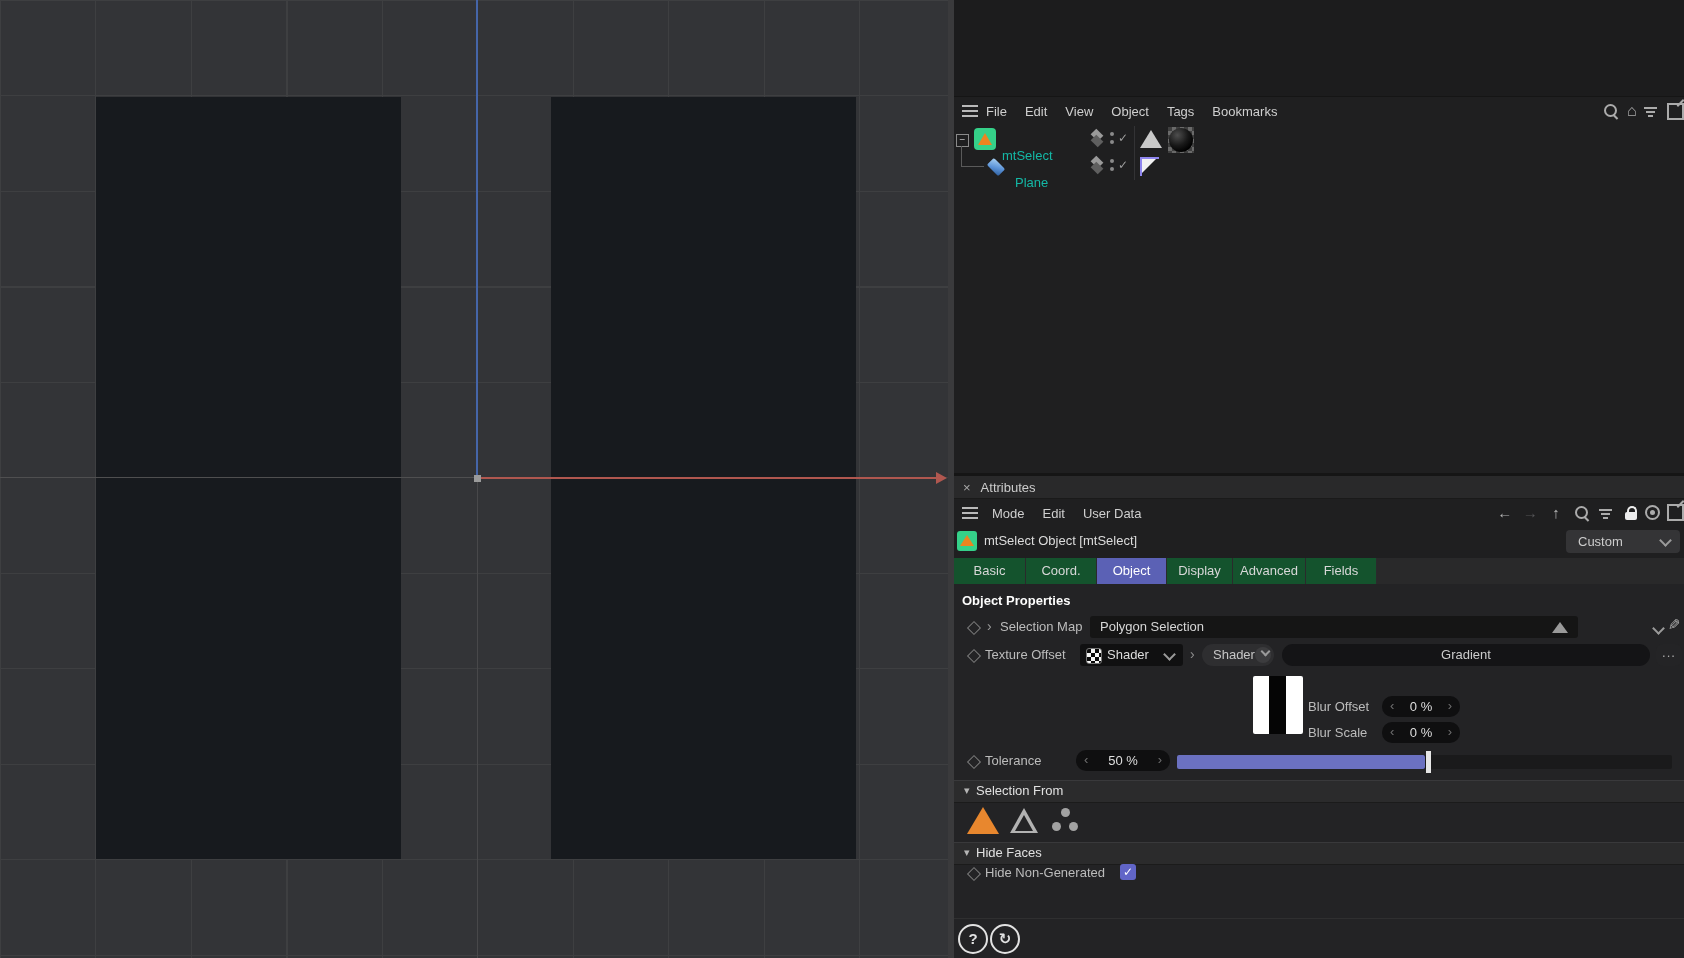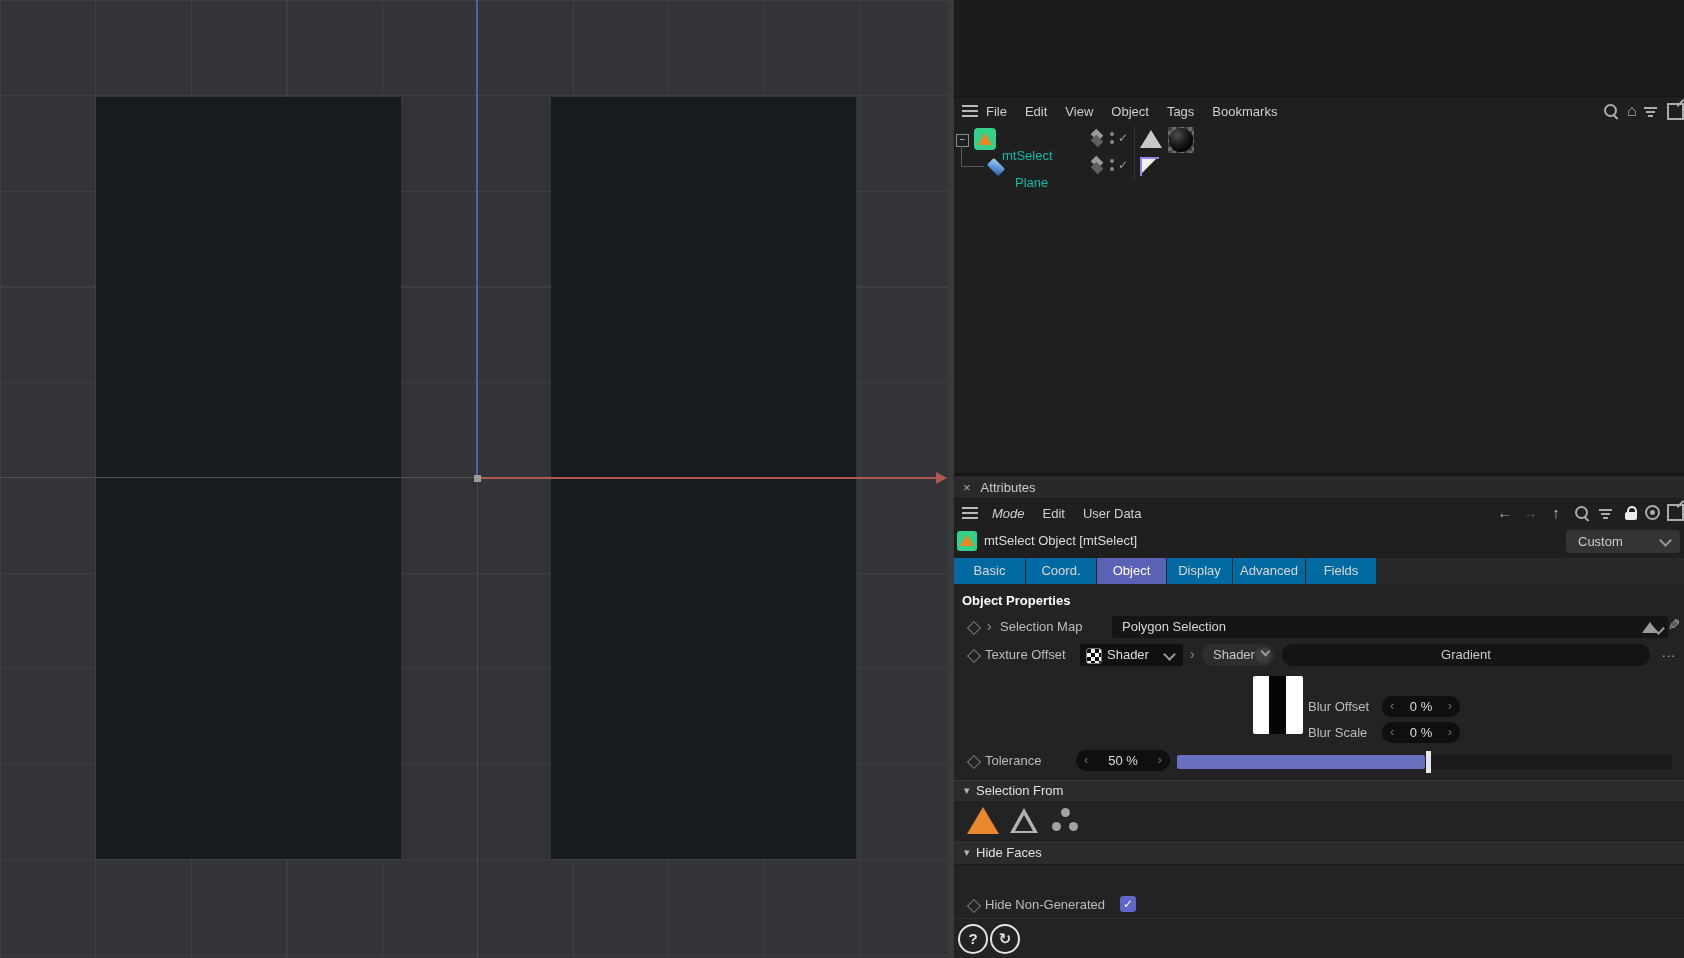--- a/index.html
+++ b/index.html
@@ -102,36 +102,36 @@
   #attr-object-row{top:528px;height:26px;}
   .obj-icon-small{position:absolute;left:3px;top:3px;width:20px;height:20px;background:#35d189;border-radius:3px;}
   .obj-icon-small::after{content:"";position:absolute;left:3px;top:4px;width:0;height:0;
     border-left:7px solid transparent;border-right:7px solid transparent;border-bottom:11px solid #ec8420;}
   #attr-object-title{position:absolute;left:30px;top:5px;color:#dcdcdc;}
   #preset-dropdown{position:absolute;left:612px;top:2px;width:114px;height:23px;background:#343436;border-radius:4px;}
   #preset-dropdown .dd-text{position:absolute;left:12px;top:4px;color:#cccccc;}
   .chev{position:absolute;width:7px;height:7px;border-right:2px solid #9a9a9a;border-bottom:2px solid #9a9a9a;transform:rotate(45deg);}
   #preset-dropdown .chev{right:10px;top:6px;}
 
-  #tabs{top:558px;height:42px;width:423px;display:flex;background:#0369a1;}
+  #tabs{top:558px;height:42px;width:423px;display:flex;background:#14532d;}
   #tabs-rest{top:558px;left:423px;width:307px;height:26px;background:#29292a;}
   .tab{height:26px;line-height:26px;text-align:center;color:#d8d8d8;border-right:1px solid #2a2a2c;box-sizing:border-box;}
   .tab.active{background:#5b61b5;color:#ffffff;}
   #content-bg{top:584px;height:374px;background:#232325;}
 
   #section-title{top:590px;height:22px;}
   #section-title span{position:absolute;left:8px;top:3px;font-weight:bold;color:#fdfdfd;}
 
   .prop-row{height:26px;}
   .prop-diamond{position:absolute;left:15px;top:9px;width:8px;height:8px;border:1px solid #7c7c7c;transform:rotate(45deg);}
   .prop-expand{position:absolute;left:33px;top:4px;color:#9a9a9a;font-size:14px;}
   .prop-label{position:absolute;top:5px;color:#bcbcbc;}
   .sub-label{position:absolute;left:354px;top:5px;color:#bcbcbc;}
 
-  #selmap-field{position:absolute;left:136px;top:2px;width:556px;height:22px;background:#151515;border-radius:3px;margin-left:22px;}
+  #selmap-field{position:absolute;left:136px;top:2px;width:488px;height:22px;background:#151515;border-radius:3px;}
   #selmap-field .field-text{position:absolute;left:10px;top:3px;color:#d6d6d6;}
   .tri-up-small{position:absolute;right:10px;top:6px;width:0;height:0;
     border-left:8px solid transparent;border-right:8px solid transparent;border-bottom:11px solid #9a9a9a;}
   #selmap-chev{left:700px;top:10px;}
   #selmap-picker{position:absolute;left:714px;top:2px;color:#ababab;font-size:15px;transform:scaleX(-1);}
 
   #shader-btn{position:absolute;left:126px;top:2px;width:103px;height:22px;background:#101011;border-radius:3px;}
   .checker-icon{position:absolute;left:6px;top:4px;width:14px;height:14px;border-radius:3px;border:1px solid #777;
     background:repeating-conic-gradient(#f5f5f5 0% 25%, #0a0a0a 0% 50%) 0 0/8px 8px;}
   #shader-btn .btn-text{position:absolute;left:27px;top:3px;color:#dddddd;}
@@ -275,21 +275,21 @@
     <span id="attr-close">×</span>
     <span id="attr-title">Attributes</span>
   </div>
 
   <div id="attr-menu" class="row">
     <span class="hamburger">
         <i></i>
         <i></i>
         <i></i>
       </span>
-    <span class="menu-item" style="margin-left:6px;font-style:italic;">Mode</span>
+    <span class="menu-item" style="margin-left:6px;">Mode</span>
     <span class="menu-item">Edit</span>
     <span class="menu-item">User Data</span>
   </div>
 
   <div class="abs attr-nav">
     <span class="nav-glyph">←</span>
     <span class="nav-glyph nav-dim">→</span>
     <span class="nav-glyph">↑</span>
     <span class="icon-search" style="margin:0 3px;"></span>
     <span class="icon-filter" style="margin:0 3px;"><i></i><i></i><i></i></span>
@@ -406,21 +406,21 @@
         <i></i>
       </span>
   </div>
 
   <div class="row section-header" style="top:842px;">
     <span class="section-collapse">▾</span>
     <span class="sec-title">Hide Faces</span>
   </div>
 
 
-  <div class="row prop-row" style="top:892px;height:24px;">
+  <div class="row prop-row" style="top:860px;height:24px;">
     <span class="prop-diamond"></span>
     <span class="prop-label" style="left:31px;">Hide Non-Generated</span>
     <span class="checkbox checked">
       <span class="mark">✓</span>
     </span>
   </div>
 
   <div id="footer-divider" class="row"></div>
 
   <div class="circle-btn" id="help-btn">

